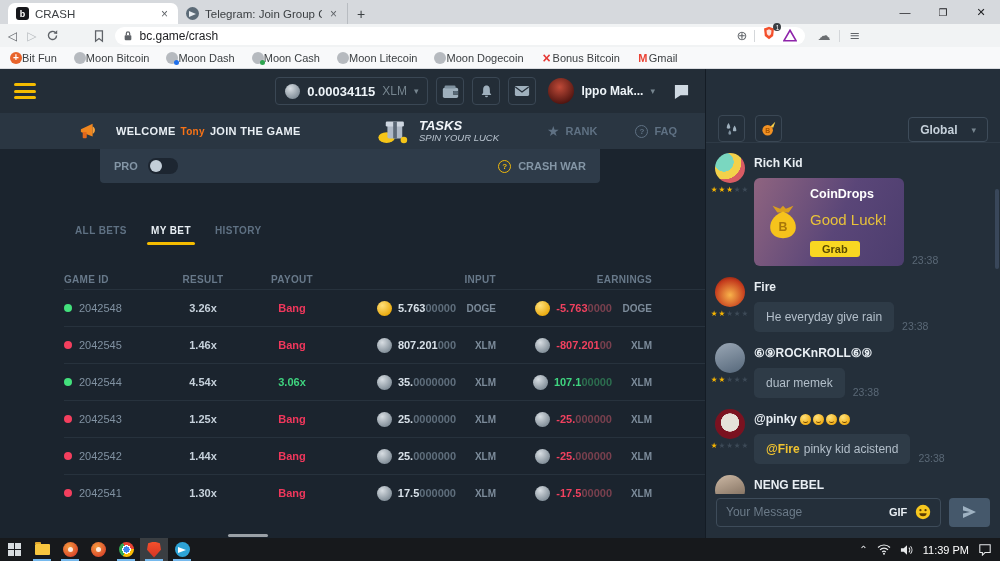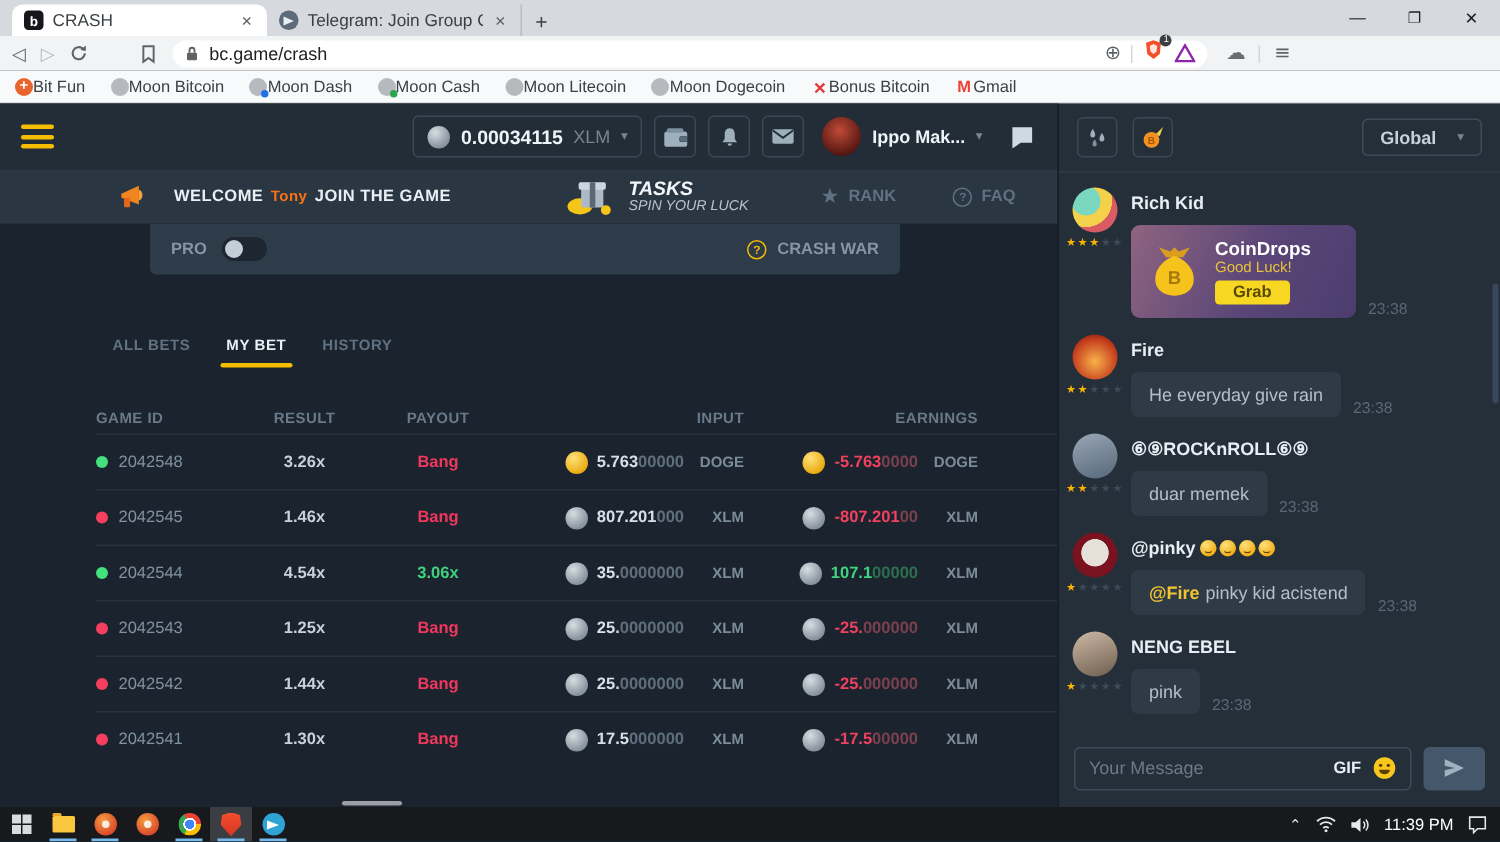--- a/index.html
+++ b/index.html
@@ -104,21 +104,21 @@
   .cell-amt.earn { width:116px; }
   .amt b,.amt i { font-style:normal; font-weight:700; }
   .amt b { color:#d7e0e8; } .amt i { color:#5f6e7c; }
   .amt.t-lose b { color:#f0415f; } .amt.t-lose i { color:#79404e; }
   .amt.t-win b { color:#3fd47f; } .amt.t-win i { color:#2c6e4f; }
   .cell-cur { width:40px; text-align:right; color:#7c8b9a; font-size:10px; font-weight:700; }
   .hscroll { position:absolute; left:228px; bottom:1px; width:40px; height:3px; background:#9aa0a6; border-radius:2px; }
 
   
   .chat { width:295px; background:#242f3a; border-left:1px solid #141c25; display:flex; flex-direction:column; position:relative; }
-  .chat-header { height:46px; display:flex; align-items:center; padding:0 12px; gap:10px; border-bottom:1px solid #2e3a46; }
+  .chat-header { height:46px; display:flex; align-items:flex-end; padding:0 12px; gap:10px; border-bottom:1px solid #2e3a46;margin-top:28px; }
   .chat-sq { width:27px; height:27px; border:1px solid #3a4754; border-radius:4px; display:flex; align-items:center; justify-content:center; }
   .global-btn { margin-left:auto; height:25px; border:1px solid #3e4c5a; border-radius:4px; display:flex; align-items:center; gap:14px; padding:0 11px; color:#c6d1db; font-size:12px; font-weight:700; }
   .chat-body { flex:1; padding:10px 8px 0 8px; overflow:hidden; }
   .msg { display:flex; gap:8px; margin-bottom:11px; }
   .msg-left { width:32px; display:flex; flex-direction:column; align-items:center; gap:3px; flex:0 0 auto; }
   .cav { width:30px; height:30px; border-radius:50%; }
   .av-richkid { background:radial-gradient(circle at 30% 30%, #7ad7c0 0 32%, #f3d14a 33% 58%, #d95b63 59%); }
   .av-fire { background:radial-gradient(circle at 50% 60%, #f8b24a, #c43b1d 65%, #48100a); }
   .av-rock { background:linear-gradient(160deg, #9aa7b5, #55677a); }
   .av-pinky { background:radial-gradient(circle at 50% 45%, #e5e0d8 0 40%, #7a1220 42%); color:#c21818; font-size:11px; display:flex; align-items:center; justify-content:center; font-family:"DejaVu Sans",sans-serif; }
@@ -128,23 +128,23 @@
   .msg-right { flex:1; min-width:0; }
   .msg-name { color:#e8eef3; font-weight:700; font-size:12px; margin:3px 0 8px 0; display:flex; align-items:center; gap:3px; }
   .emoji-row { display:flex; gap:2px; }
   .mini-emoji { width:11px; height:11px; border-radius:50%; background:radial-gradient(circle at 35% 30%, #ffe27a, #f0a80c 80%); position:relative; }
   .mini-emoji::after { content:""; position:absolute; left:3px; top:5px; width:5px; height:3px; border-bottom:1.3px solid #6b4400; border-radius:0 0 4px 4px; }
   .msg-line { display:flex; align-items:flex-end; gap:8px; }
   .bubble { background:#2e3b47; border-radius:5px; padding:8px 12px; color:#b3bfca; font-size:12px; max-width:185px; }
   .mention { color:#f0c330; font-weight:700; margin-right:4px; }
   .time { color:#5a6876; font-size:10.5px; flex:0 0 auto; }
   .cdcard { width:150px; border-radius:6px; padding:9px 10px; background:linear-gradient(115deg,#8f6480 0%,#5a4678 55%,#4c3d6e 100%); display:flex; align-items:center; gap:8px; }
-  .cd-texts { display:flex; flex-direction:column; gap:0; }
+  .cd-texts { display:flex; flex-direction:column; gap:10px; }
   .cd-title { color:#fff; font-weight:700; font-size:12.5px; }
-  .cd-sub { color:#e8c23a; font-size:10px; }
+  .cd-sub { color:#e8c23a; font-size:15px; }
   .grab-btn { margin-top:3px; background:#f8d722; color:#5a4a00; font-weight:700; font-size:11px; border:none; border-radius:3px; padding:2px 12px; width:max-content; }
   .chat-inputrow { height:44px; display:flex; align-items:center; gap:8px; padding:0 10px 8px 10px; }
   .msg-input-wrap { flex:1; height:29px; border:1px solid #3e4c5a; border-radius:4px; display:flex; align-items:center; padding:0 9px; gap:8px; background:transparent; }
   .msg-input { flex:1; background:transparent; border:none; outline:none; color:#c6d1db; font-size:12px; font-family:"Liberation Sans",sans-serif; min-width:0; }
   .msg-input::placeholder { color:#6b7a88; }
   .gif-label { color:#e9eff4; font-weight:800; font-size:11px; }
   .send-btn { width:46px; height:29px; background:#45586b; border-radius:4px; display:flex; align-items:center; justify-content:center; }
   .chat-scroll { position:absolute; right:1px; top:120px; width:4px; height:80px; background:#39475a; border-radius:2px; }
 
   

